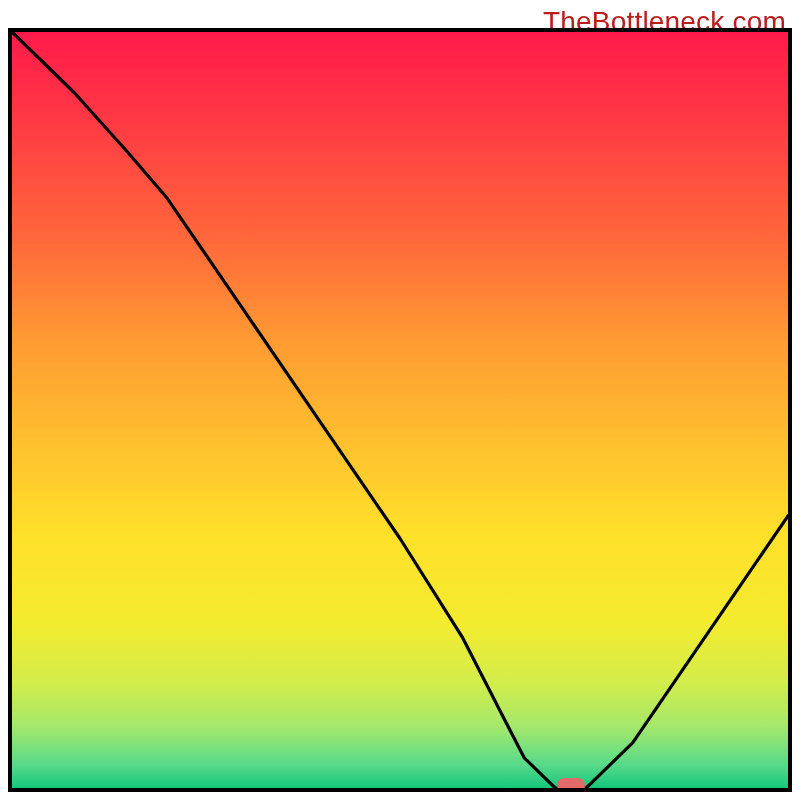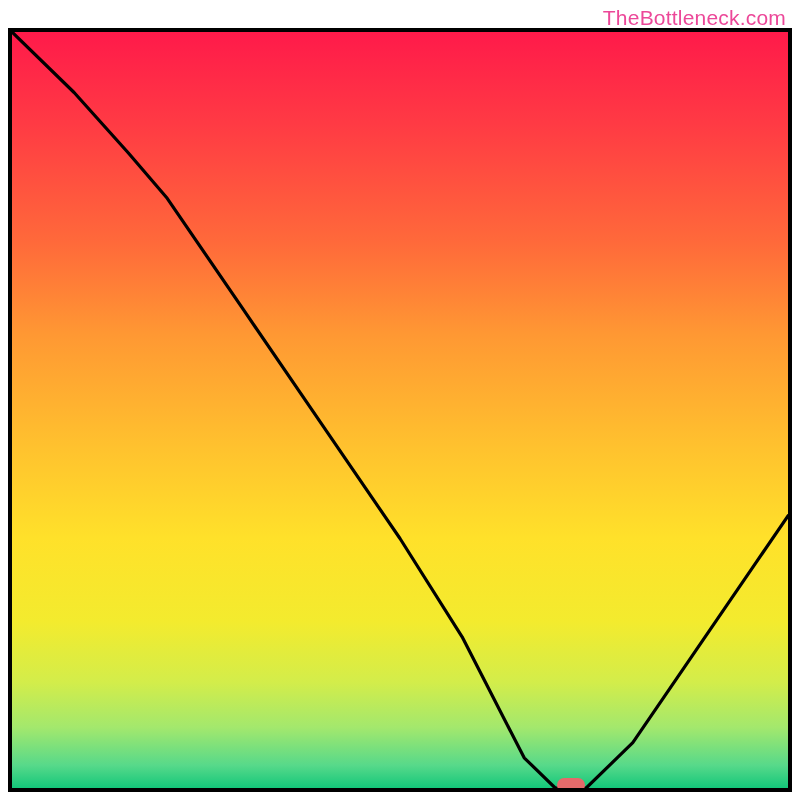--- a/index.html
+++ b/index.html
@@ -13,22 +13,22 @@
   }
   .stage {
     position: relative;
     width: 800px;
     height: 800px;
   }
   .watermark {
     position: absolute;
     top: 6px;
     right: 14px;
-    color: #ec4899;
-    font-size: 21px;
+    color: #b91c1c;
+    font-size: 28px;
     font-weight: 500;
     letter-spacing: 0.2px;
   }
   .plot-outer {
     position: absolute;
     left: 8px;
     top: 28px;
     width: 784px;
     height: 764px;
     border: 4px solid #000;

